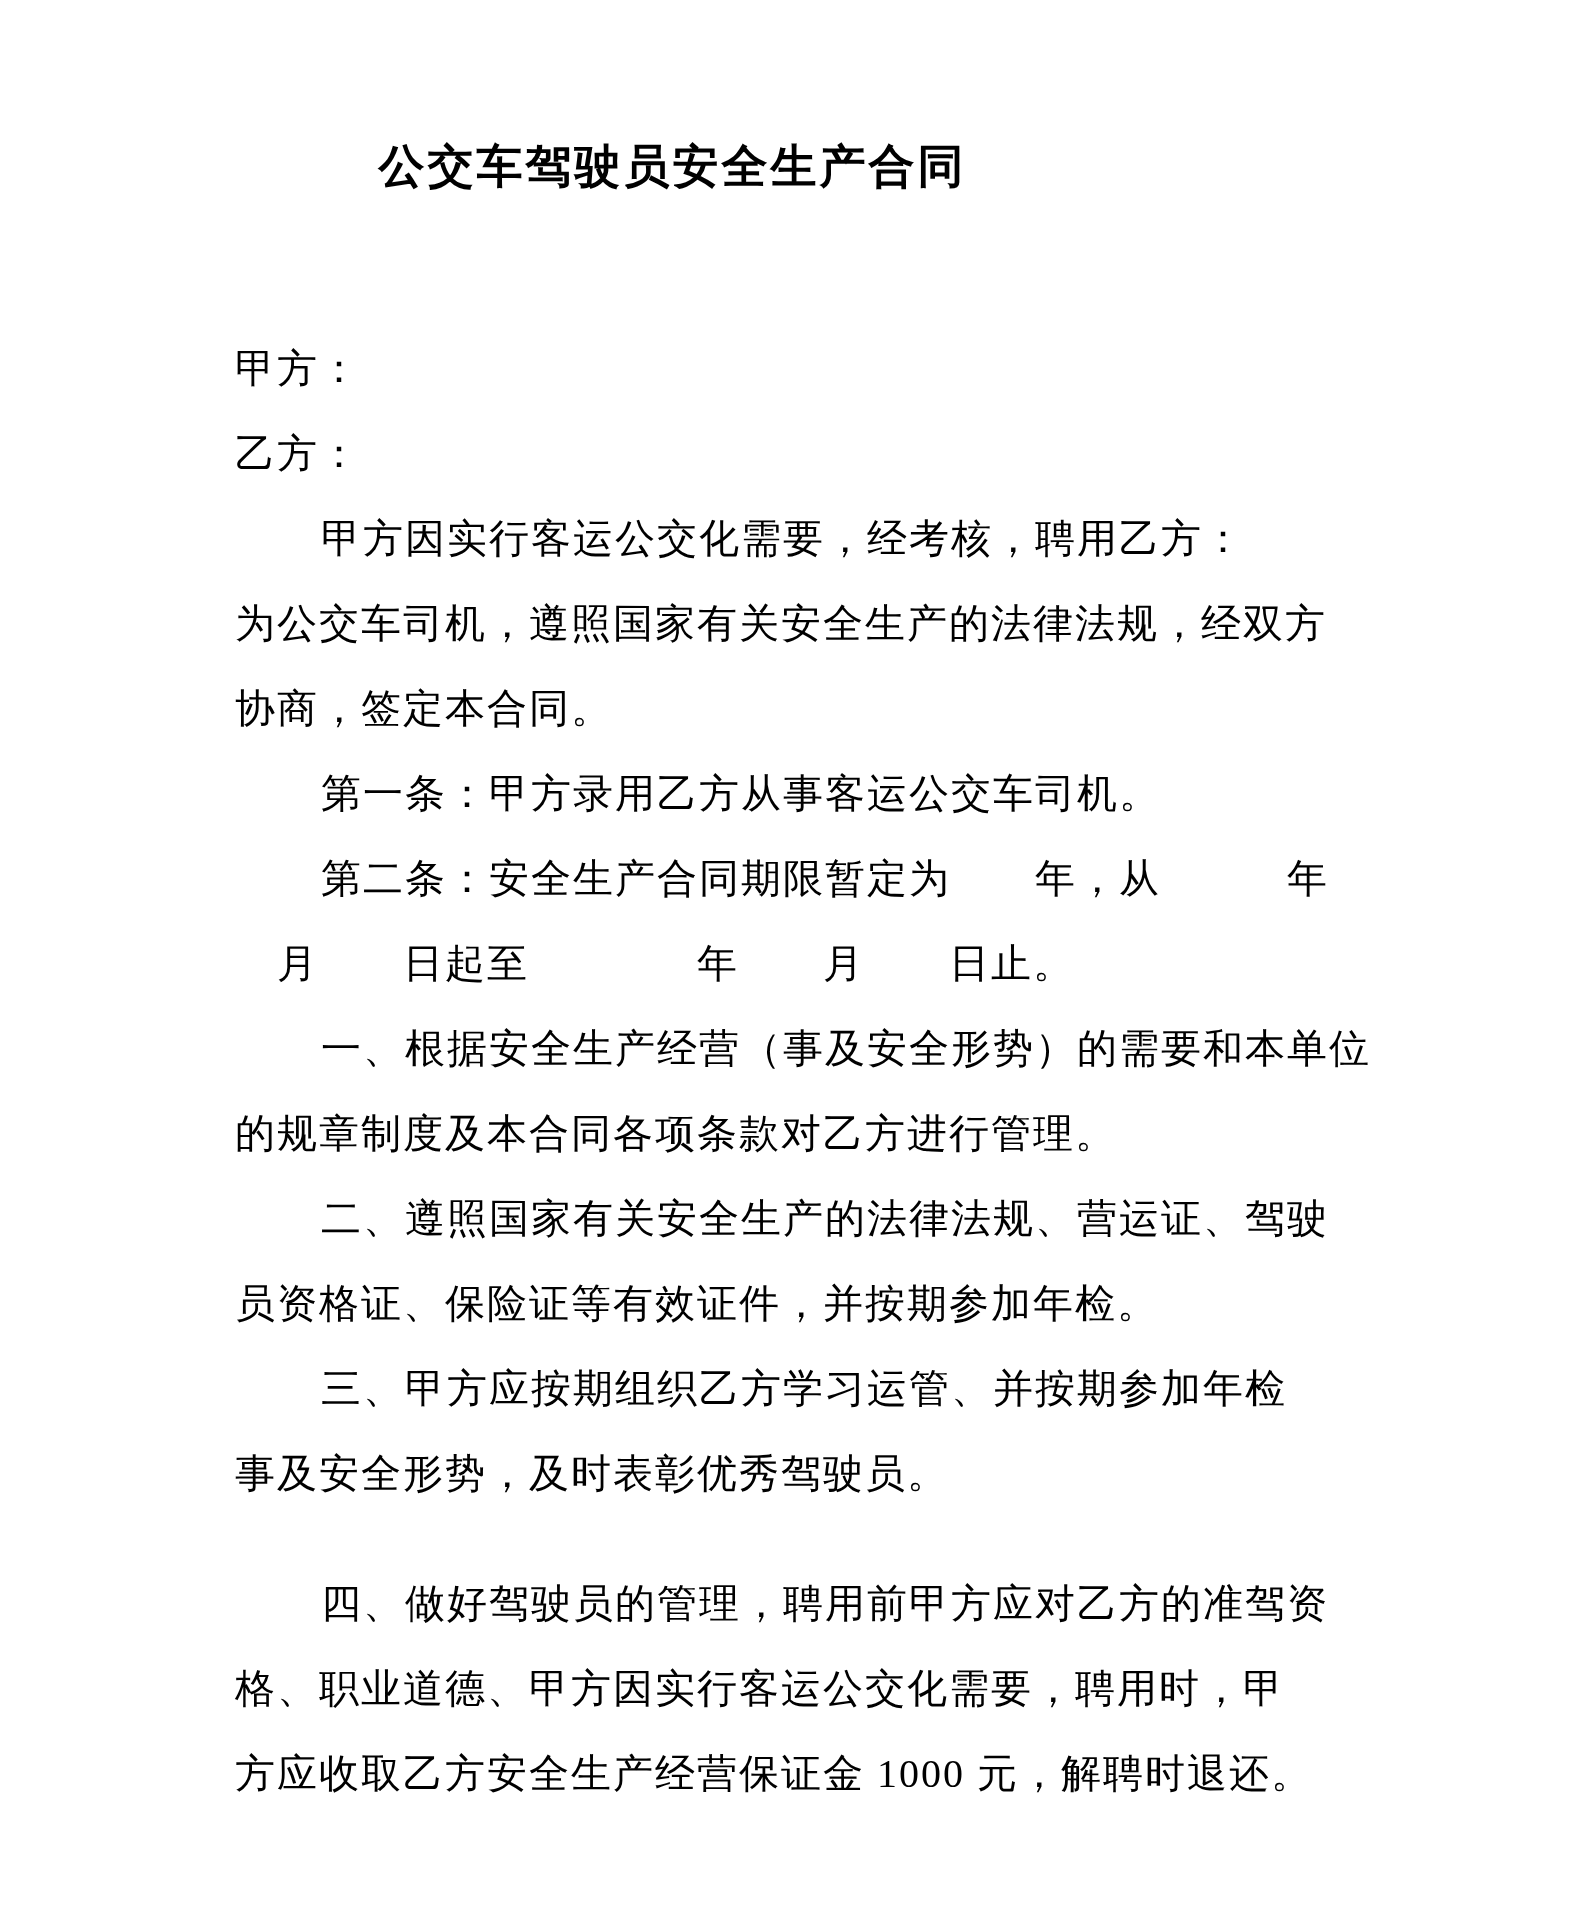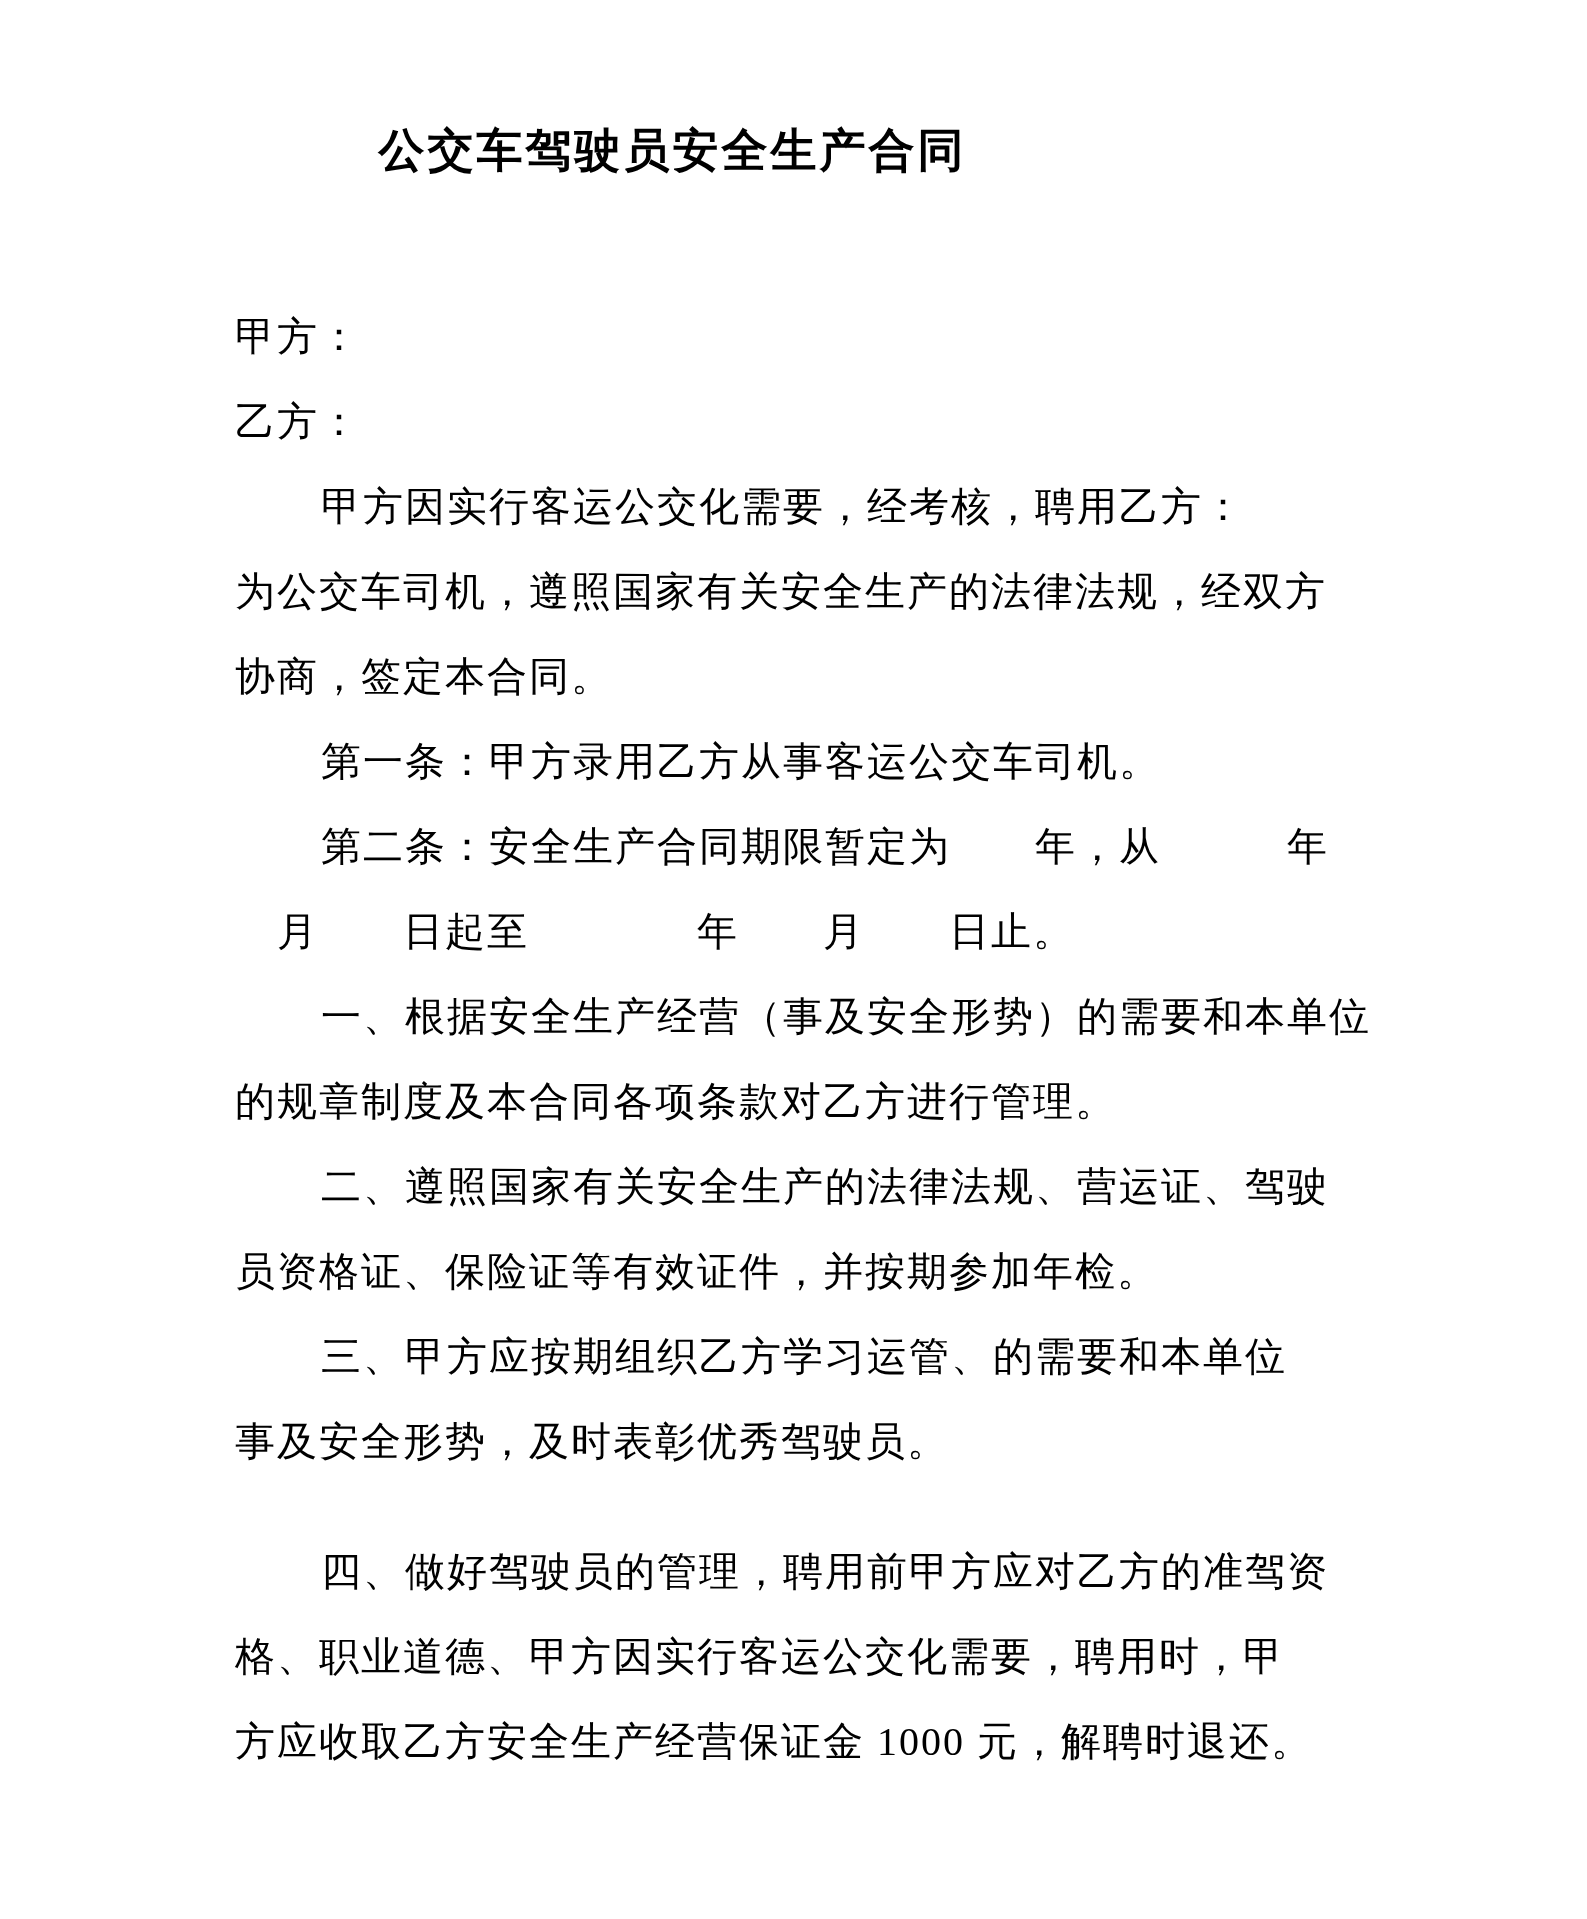--- a/index.html
+++ b/index.html
@@ -13,21 +13,21 @@
     height: 1919px;
     background: #ffffff;
     color: #000000;
     overflow: hidden;
     font-family: "Liberation Serif", "DejaVu Serif", serif;
   }
   .content {
     padding: 118px 197px 0 235px;
   }
   .doc-title {
-    margin: 0;
+    margin: 16px;
     padding-right: 280px;
     font-size: 46px;
     font-weight: 700;
     letter-spacing: 3px;
     line-height: 66px;
     text-align: center;
     white-space: pre;
   }
   .title-gap {
     height: 110px;
@@ -58,21 +58,21 @@
         <div class="line indent-2">甲方因实行客运公交化需要，经考核，聘用乙方：</div>
         <div class="line">为公交车司机，遵照国家有关安全生产的法律法规，经双方</div>
         <div class="line">协商，签定本合同。</div>
         <div class="line indent-2">第一条：甲方录用乙方从事客运公交车司机。</div>
         <div class="line indent-2">第二条：安全生产合同期限暂定为　　年，从　　　年</div>
         <div class="line indent-1">月　　日起至　　　　年　　月　　日止。</div>
         <div class="line indent-2">一、根据安全生产经营（事及安全形势）的需要和本单位</div>
         <div class="line">的规章制度及本合同各项条款对乙方进行管理。</div>
         <div class="line indent-2">二、遵照国家有关安全生产的法律法规、营运证、驾驶</div>
         <div class="line">员资格证、保险证等有效证件，并按期参加年检。</div>
-        <div class="line indent-2">三、甲方应按期组织乙方学习运管、的需要和本单位</div>
+        <div class="line indent-2">三、甲方应按期组织乙方学习运管、并按期参加年检</div>
         <div class="line">事及安全形势，及时表彰优秀驾驶员。</div>
         <div class="line spacer"></div>
         <div class="line indent-2">四、做好驾驶员的管理，聘用前甲方应对乙方的准驾资</div>
         <div class="line">格、职业道德、甲方因实行客运公交化需要，聘用时，甲</div>
         <div class="line">方应收取乙方安全生产经营保证金 1000 元，解聘时退还。</div>
       </div>
   </div>
 </div>
 
 </body></html>

